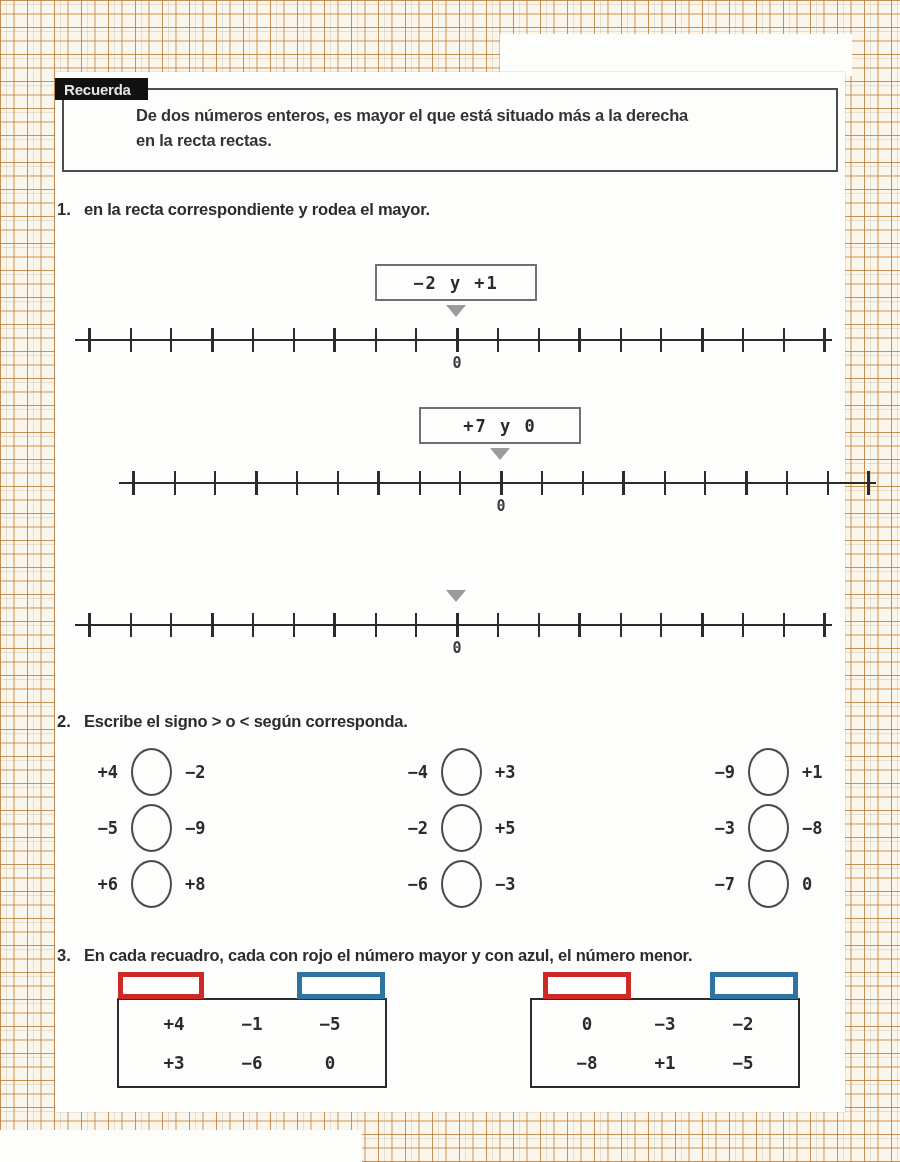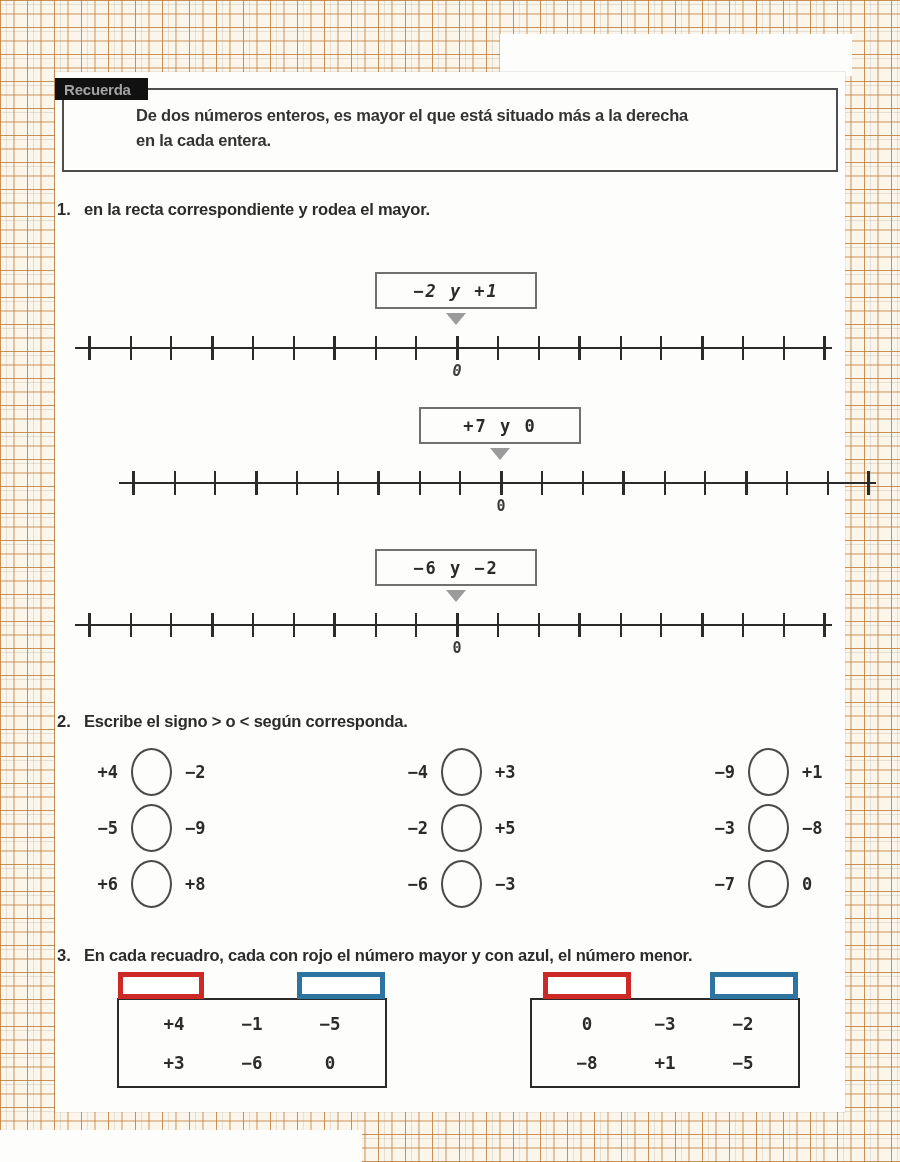--- a/index.html
+++ b/index.html
@@ -23,41 +23,41 @@
   .patch-bottom { left:0;     top:1130px; width:362px; height:32px; }
 
   .page {
     position:absolute; left:55px; top:72px; width:790px; height:1040px;
     background:#fdfdfc; box-shadow:0 0 0 1px rgba(120,110,95,0.12);
   }
 
   
   .recuerda-label {
     position:absolute; left:0; top:6px; width:93px; height:22px; z-index:3;
-    background:#111; color:#a3a3a3; font-weight:bold; font-size:15px;
+    background:#111; color:#e5e5e5; font-weight:bold; font-size:15px;
     display:flex; align-items:center; padding-left:9px; letter-spacing:-0.2px;
   }
   .recuerda-box {
     position:absolute; left:7px; top:16px; width:776px; height:84px;
     border:2px solid #4d4d4d; background:#fdfdfc; z-index:2;
     padding:13px 24px 0 72px;
   }
   .recuerda-box .rline { font-size:16.5px; font-weight:bold; line-height:25px; color:#333; letter-spacing:-0.2px; }
 
   
   .ex-head { position:absolute; display:flex; align-items:flex-start; }
   .ex-num  { width:27px; flex:0 0 27px; font-weight:bold; font-size:16.5px; line-height:23px; }
   .ex-text { font-weight:bold; font-size:16.5px; line-height:23px; letter-spacing:-0.2px; }
   .ex1-head { left:2px; top:126px; }
   .ex2-head { left:2px; top:638px; }
   .ex3-head { left:2px; top:872px; }
 
   
   .nl-group { position:absolute; left:0; width:790px; height:108px; }
-  .nl-0 { top:200px;font-style:italic; } .nl-1 { top:335px;margin-left:44px; } .nl-2 { top:477px; }
+  .nl-0 { top:192px; } .nl-1 { top:335px;margin-left:44px; } .nl-2 { top:477px; }
   .pair-box {
     position:absolute; left:320px; top:0; width:162px; height:37px;
     border:2px solid #707070; background:#fdfdfc;
     display:flex; align-items:center; justify-content:center;
     font-family:"DejaVu Sans Mono", monospace; font-weight:bold; font-size:17px; letter-spacing:2px;
   }
   .pair-triangle {
     position:absolute; left:391px; top:41px; width:0; height:0;
     border-left:10px solid transparent; border-right:10px solid transparent;
     border-top:12px solid #9b9b9b;
@@ -103,21 +103,21 @@
 
 <div id="screen">
   <div class="patch patch-top"></div>
   <div class="patch patch-bottom"></div>
 
   <div class="page">
 
     <div class="recuerda-label">Recuerda</div>
     <div class="recuerda-box">
       <div class="rline">De dos números enteros, es mayor el que está situado más a la derecha</div>
-      <div class="rline">en la cada entera.</div>
+      <div class="rline">en la recta rectas.</div>
     </div>
 
     <div class="ex-head ex1-head">
       <div class="ex-num">1.</div>
       <div class="ex-text">
         <div>en la recta correspondiente y rodea el mayor.</div>
       </div>
     </div>
 
     <div class="nl-group nl-0">
@@ -174,21 +174,20 @@
             <i class="tick tick-bold"></i>
             <i class="tick"></i>
             <i class="tick"></i>
             <i class="tick tick-bold"></i>
           </div>
         <div class="zero-label">0</div>
       </div>
     </div>
 
     <div class="nl-group nl-2">
-      <div class="pair-box">−6 y −2</div>
       <div class="pair-triangle"></div>
       <div class="nline">
         <div class="nline-bar"></div>
         <div class="ticks">
             <i class="tick tick-bold"></i>
             <i class="tick"></i>
             <i class="tick"></i>
             <i class="tick tick-bold"></i>
             <i class="tick"></i>
             <i class="tick"></i>

